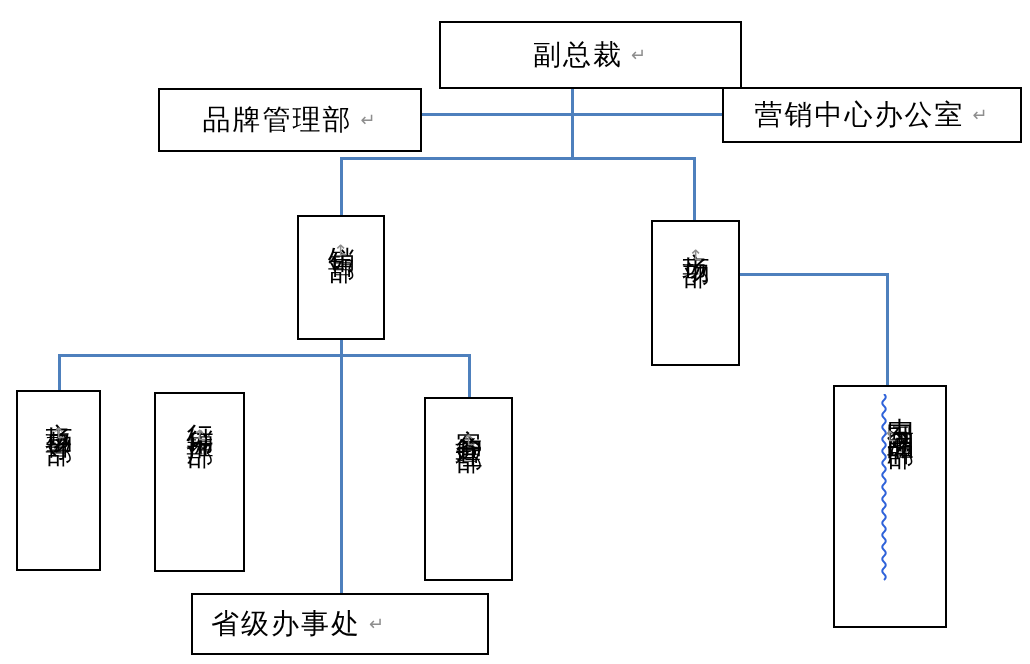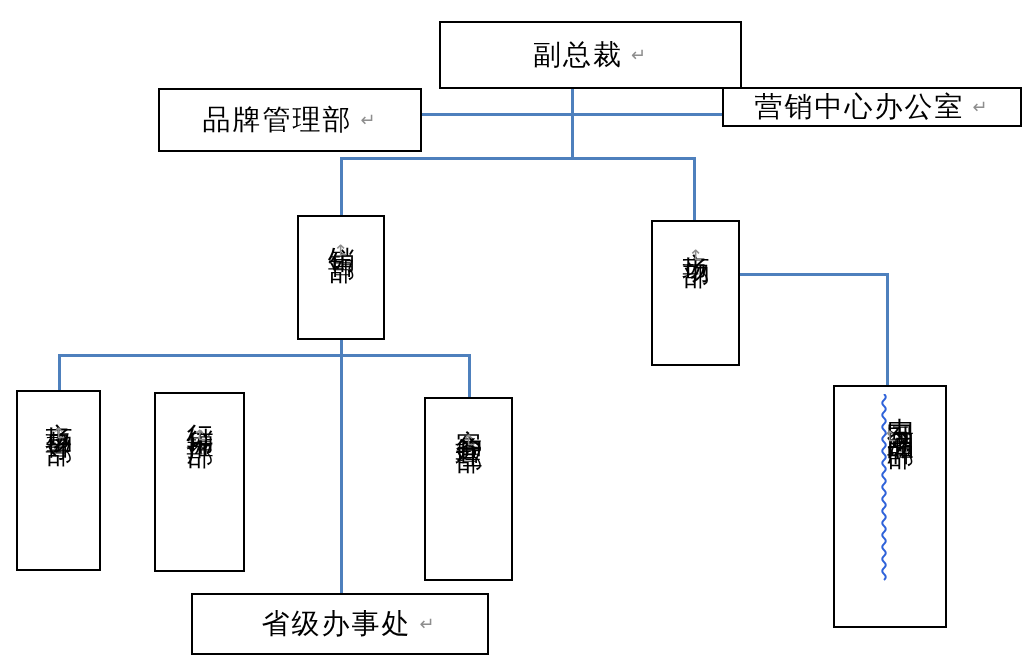--- a/index.html
+++ b/index.html
@@ -26,21 +26,21 @@
     display: flex;
   }
   .node.h {
     align-items: center;
     justify-content: center;
     font-size: 28px;
     letter-spacing: 2px;
     white-space: nowrap;
   }
   .node.h.left-text {
-    justify-content: center;
+    justify-content: flex-start;
     padding-left: 18px;
   }
   .node.v {
     flex-direction: column;
     align-items: center;
     justify-content: flex-start;
     padding-top: 9px;
   }
   .vlabel {
     writing-mode: vertical-rl;
@@ -88,21 +88,21 @@
   <div class="node h" style="left:422px; top:21px; width:303px; height:68px;margin-left:17px;">
     <span>副总裁</span>
     <span class="mark">↵</span>
   </div>
 
   <div class="node h" style="left:158px; top:88px; width:264px; height:64px;">
     <span>品牌管理部</span>
     <span class="mark">↵</span>
   </div>
 
-  <div class="node h" style="left:722px; top:87px; width:300px; height:40px;">
+  <div class="node h" style="left:722px; top:87px; width:300px; height:56px;">
     <span>营销中心办公室</span>
     <span class="mark">↵</span>
   </div>
 
   <div class="node v" style="left:297px; top:215px; width:88px; height:125px;">
     <span class="vlabel">销售部</span>
     <span class="mark">↵</span>
   </div>
 
   <div class="node v" style="left:651px; top:220px; width:89px; height:146px;">

